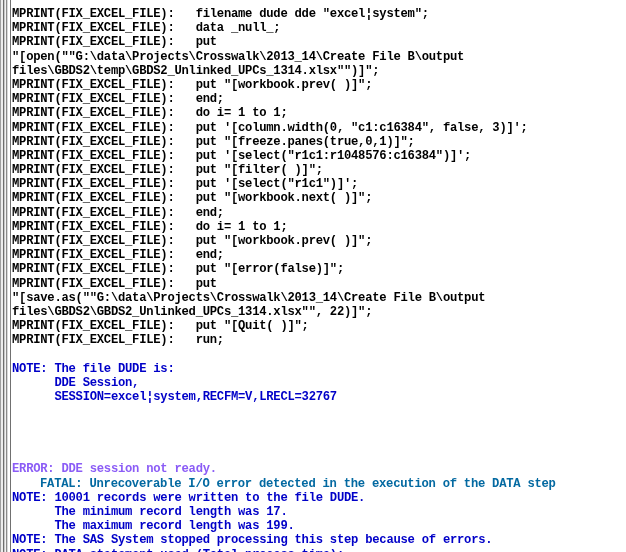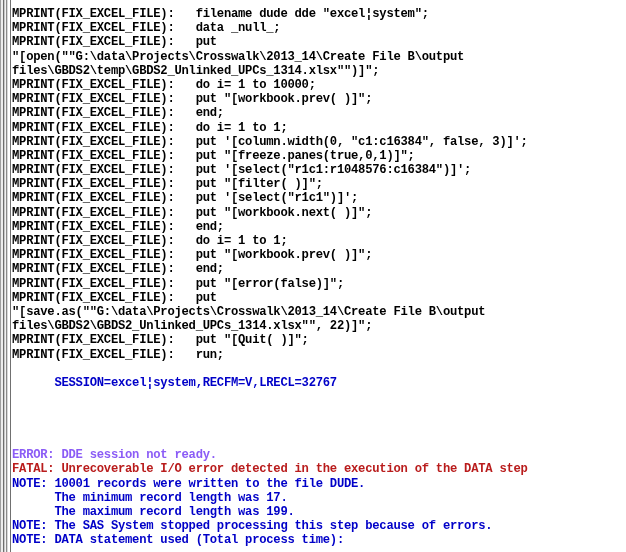--- a/index.html
+++ b/index.html
@@ -61,21 +61,21 @@
     letter-spacing: -0.25px;
     color: #000000;
     font-weight: 700;
     height: 14.2px;
   }
   .log-line.blank { color: transparent; }
 
   .c-mprint { color: #000000; }
   .c-note   { color: #0000c8; }
   .c-error  { color: #8b5cf6; margin-top: 44px; }
-  .c-fatal  { color: #b91c1c; }
+  .c-fatal  { color: #0369a1; margin-left: 28px; }
 </style>
 </head>
 <body>
 
 <div id="log-window">
 
   <div id="left-gutter">
     <span class="band b1"></span>
     <span class="band b2"></span>
     <span class="band b3"></span>
@@ -86,41 +86,42 @@
     <span class="band b8"></span>
     <span class="band b9"></span>
   </div>
 
   <div id="log-body">
       <div class="log-line c-mprint">MPRINT(FIX_EXCEL_FILE):   filename dude dde "excel¦system";</div>
       <div class="log-line c-mprint">MPRINT(FIX_EXCEL_FILE):   data _null_;</div>
       <div class="log-line c-mprint">MPRINT(FIX_EXCEL_FILE):   put</div>
       <div class="log-line c-mprint">"[open(""G:\data\Projects\Crosswalk\2013_14\Create File B\output</div>
       <div class="log-line c-mprint">files\GBDS2\temp\GBDS2_Unlinked_UPCs_1314.xlsx"")]";</div>
-      <div class="log-line c-mprint">MPRINT(FIX_EXCEL_FILE):   do i= 1 to 10000;</div>
       <div class="log-line c-mprint">MPRINT(FIX_EXCEL_FILE):   put "[workbook.prev( )]";</div>
       <div class="log-line c-mprint">MPRINT(FIX_EXCEL_FILE):   end;</div>
       <div class="log-line c-mprint">MPRINT(FIX_EXCEL_FILE):   do i= 1 to 1;</div>
       <div class="log-line c-mprint">MPRINT(FIX_EXCEL_FILE):   put '[column.width(0, "c1:c16384", false, 3)]';</div>
       <div class="log-line c-mprint">MPRINT(FIX_EXCEL_FILE):   put "[freeze.panes(true,0,1)]";</div>
       <div class="log-line c-mprint">MPRINT(FIX_EXCEL_FILE):   put '[select("r1c1:r1048576:c16384")]';</div>
       <div class="log-line c-mprint">MPRINT(FIX_EXCEL_FILE):   put "[filter( )]";</div>
       <div class="log-line c-mprint">MPRINT(FIX_EXCEL_FILE):   put '[select("r1c1")]';</div>
       <div class="log-line c-mprint">MPRINT(FIX_EXCEL_FILE):   put "[workbook.next( )]";</div>
       <div class="log-line c-mprint">MPRINT(FIX_EXCEL_FILE):   end;</div>
       <div class="log-line c-mprint">MPRINT(FIX_EXCEL_FILE):   do i= 1 to 1;</div>
       <div class="log-line c-mprint">MPRINT(FIX_EXCEL_FILE):   put "[workbook.prev( )]";</div>
       <div class="log-line c-mprint">MPRINT(FIX_EXCEL_FILE):   end;</div>
       <div class="log-line c-mprint">MPRINT(FIX_EXCEL_FILE):   put "[error(false)]";</div>
       <div class="log-line c-mprint">MPRINT(FIX_EXCEL_FILE):   put</div>
       <div class="log-line c-mprint">"[save.as(""G:\data\Projects\Crosswalk\2013_14\Create File B\output</div>
       <div class="log-line c-mprint">files\GBDS2\GBDS2_Unlinked_UPCs_1314.xlsx"", 22)]";</div>
       <div class="log-line c-mprint">MPRINT(FIX_EXCEL_FILE):   put "[Quit( )]";</div>
       <div class="log-line c-mprint">MPRINT(FIX_EXCEL_FILE):   run;</div>
       <div class="log-line c-mprint blank"> </div>
+      <div class="log-line c-note">NOTE: The file DUDE is:</div>
+      <div class="log-line c-note">      DDE Session,</div>
       <div class="log-line c-note">      SESSION=excel¦system,RECFM=V,LRECL=32767</div>
       <div class="log-line c-mprint blank"> </div>
       <div class="log-line c-error">ERROR: DDE session not ready.</div>
       <div class="log-line c-fatal">FATAL: Unrecoverable I/O error detected in the execution of the DATA step</div>
       <div class="log-line c-note">NOTE: 10001 records were written to the file DUDE.</div>
       <div class="log-line c-note">      The minimum record length was 17.</div>
       <div class="log-line c-note">      The maximum record length was 199.</div>
       <div class="log-line c-note">NOTE: The SAS System stopped processing this step because of errors.</div>
       <div class="log-line c-note">NOTE: DATA statement used (Total process time):</div>
     </div>

